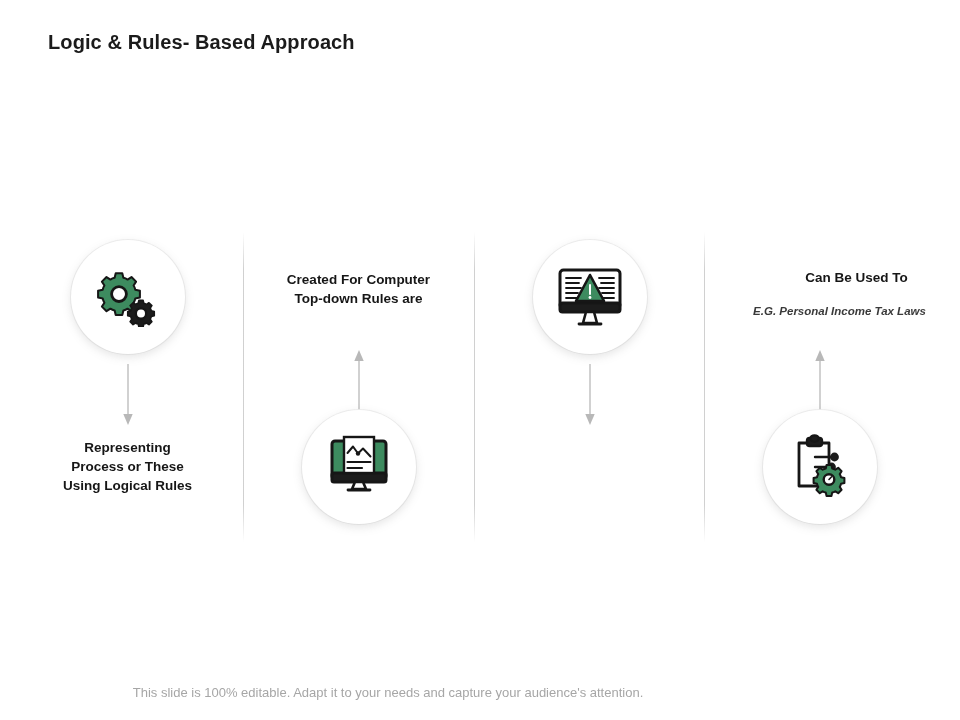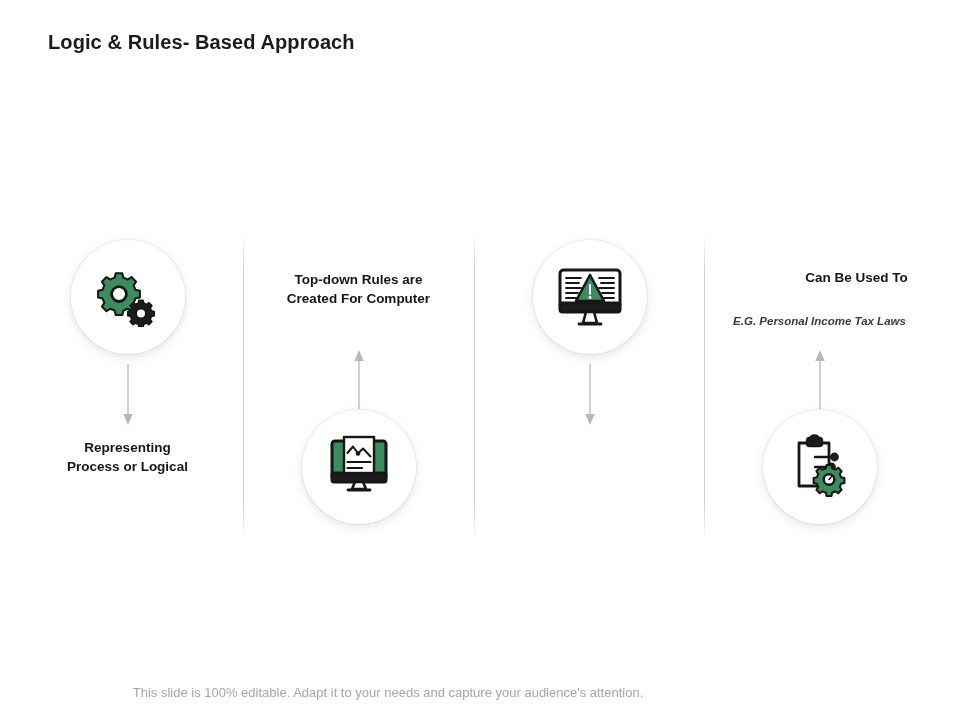--- a/index.html
+++ b/index.html
@@ -105,21 +105,21 @@
     position: absolute;
     left: 0;
     width: 100%;
     text-align: center;
     font-size: 11.5px;
     font-weight: bold;
     font-style: italic;
     color: #3a3a3a;
     line-height: 15px;
   }
-  .subcaption.sub4 { top: 82px; }
+  .subcaption.sub4 { top: 72px; padding-left: 20px; }
 
   
   .footer-note {
     position: absolute;
     left: 0;
     top: 685px;
     width: 776px;
     text-align: center;
     font-size: 13px;
     color: #a6a6a6;
@@ -194,29 +194,30 @@
 
   <div class="arrow a-down">
     <svg width="14" height="64" viewBox="0 0 14 64">
       <line x1="7" y1="0" x2="7" y2="52" stroke="#b8b8b8" stroke-width="1.3"></line>
       <polygon points="2.3,50 11.7,50 7,61" fill="#b8b8b8"></polygon>
     </svg>
   </div>
 
   <div class="caption cap-bottom">
     <div>Representing</div>
-    <div>Process or Logical</div>
+    <div>Process or These</div>
+    <div>Using Logical Rules</div>
   </div>
 </div>
 
 <div class="column col2">
 
   <div class="caption cap-top">
+    <div>Created For Computer</div>
     <div>Top-down Rules are</div>
-    <div>Created For Computer</div>
   </div>
 
   <div class="arrow a-up">
     <svg width="14" height="64" viewBox="0 0 14 64">
       <line x1="7" y1="11" x2="7" y2="64" stroke="#b8b8b8" stroke-width="1.3"></line>
       <polygon points="2.3,13 11.7,13 7,2" fill="#b8b8b8"></polygon>
     </svg>
   </div>
 
   <div class="bubble bottom">

